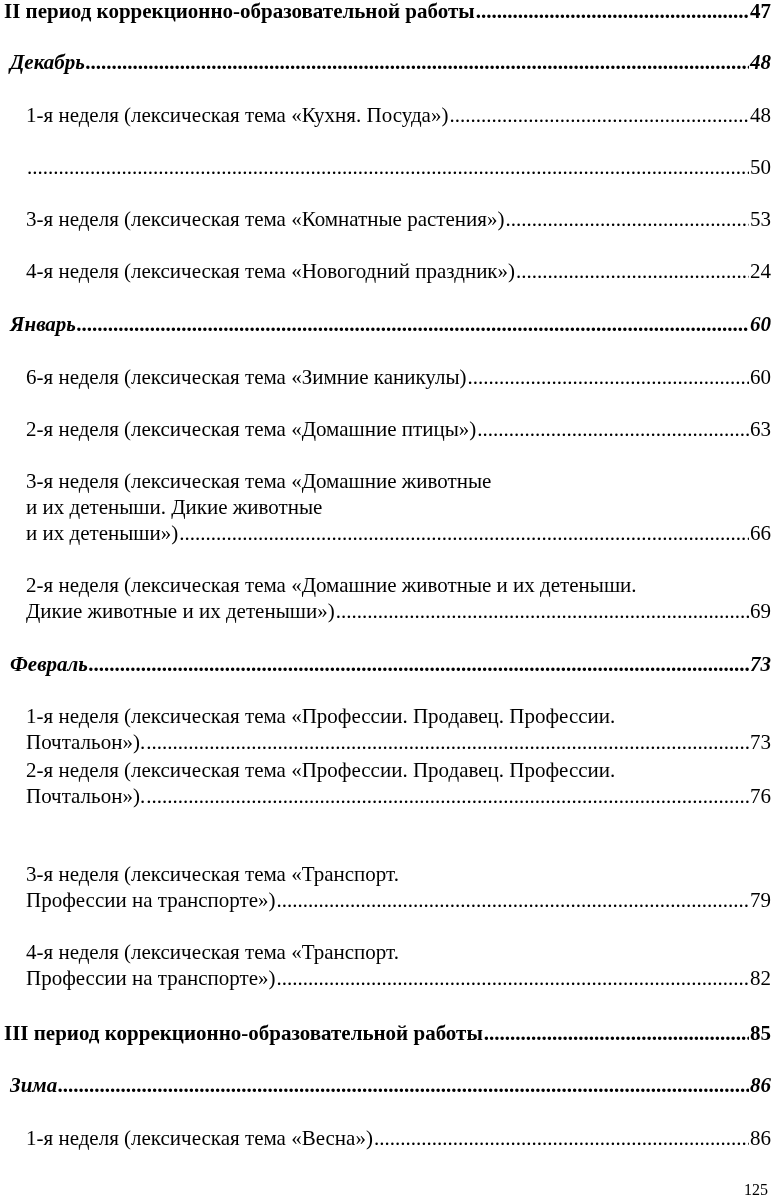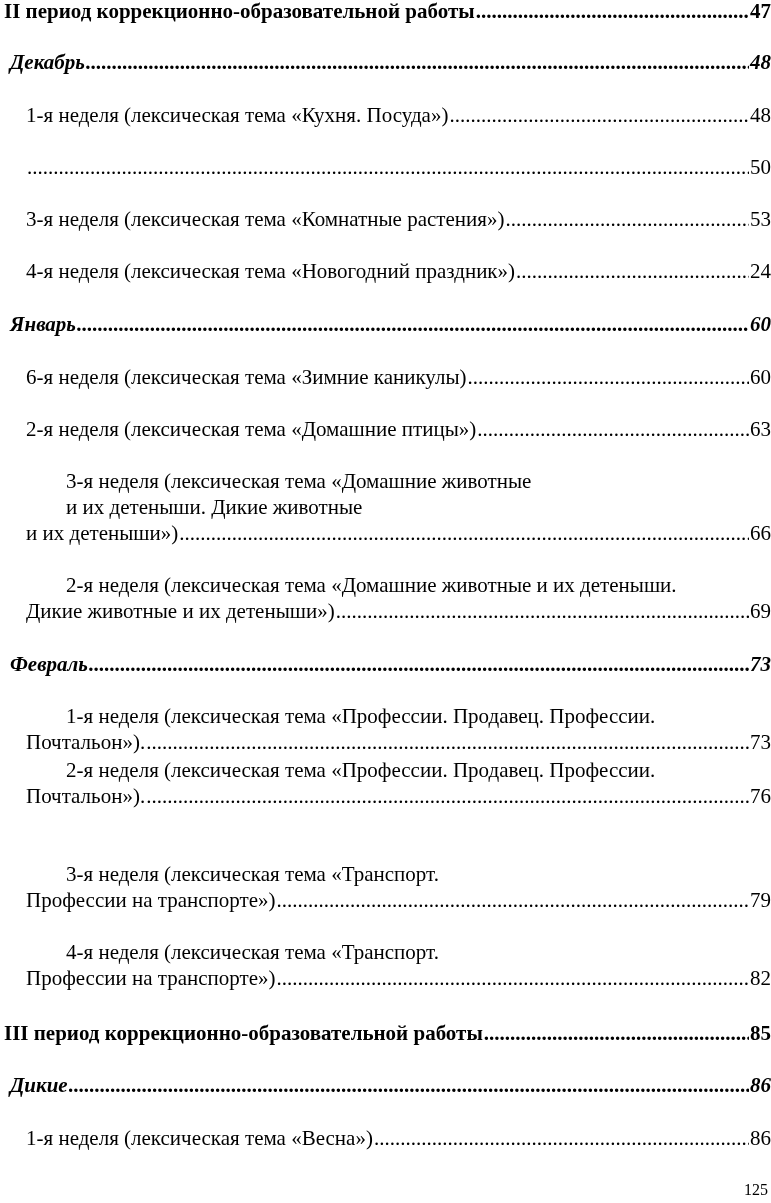--- a/index.html
+++ b/index.html
@@ -24,21 +24,20 @@
   .entry {
     position: absolute;
     left: 0;
     width: 771px;
     font-size: 21px;
     line-height: 26px;
   }
   .entry .line {
     display: block;
     white-space: nowrap;
-    margin-left: 40px;
   }
   .entry .last {
     display: flex;
     align-items: baseline;
     white-space: nowrap;
   }
   .entry .last .t {
     flex: 0 0 auto;
   }
   .entry .last .dots {
@@ -208,21 +207,21 @@
   <div class="entry level-period" style="top:1020px">
     <span class="last">
         <span class="t">III период коррекционно-образовательной работы</span>
         <span class="dots"></span>
         <span class="pg">85</span>
       </span>
   </div>
 
   <div class="entry level-month" style="top:1072px">
     <span class="last">
-        <span class="t">Дикие</span>
+        <span class="t">Зима</span>
         <span class="dots"></span>
         <span class="pg">86</span>
       </span>
   </div>
 
   <div class="entry level-week" style="top:1125px">
     <span class="last">
         <span class="t">1-я неделя (лексическая тема «Весна»)</span>
         <span class="dots"></span>
         <span class="pg">86</span>

